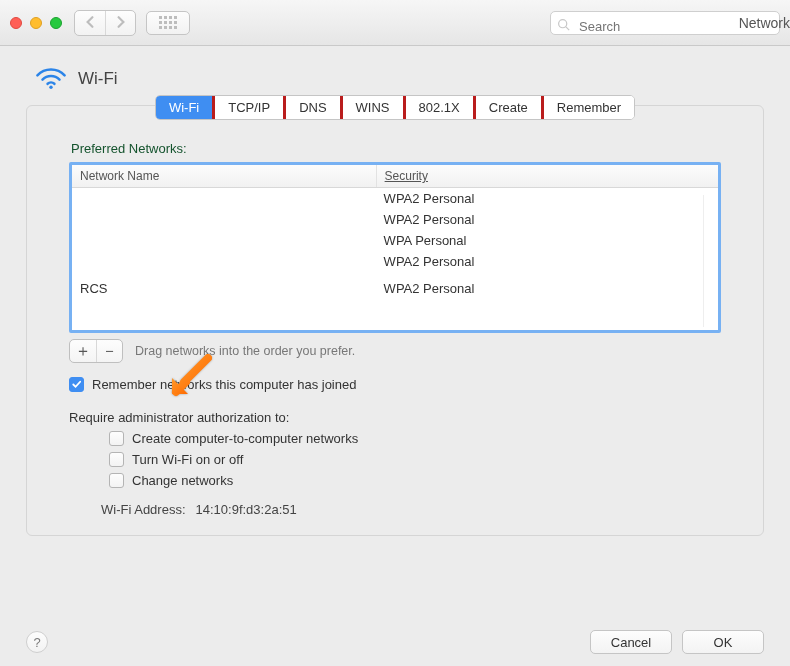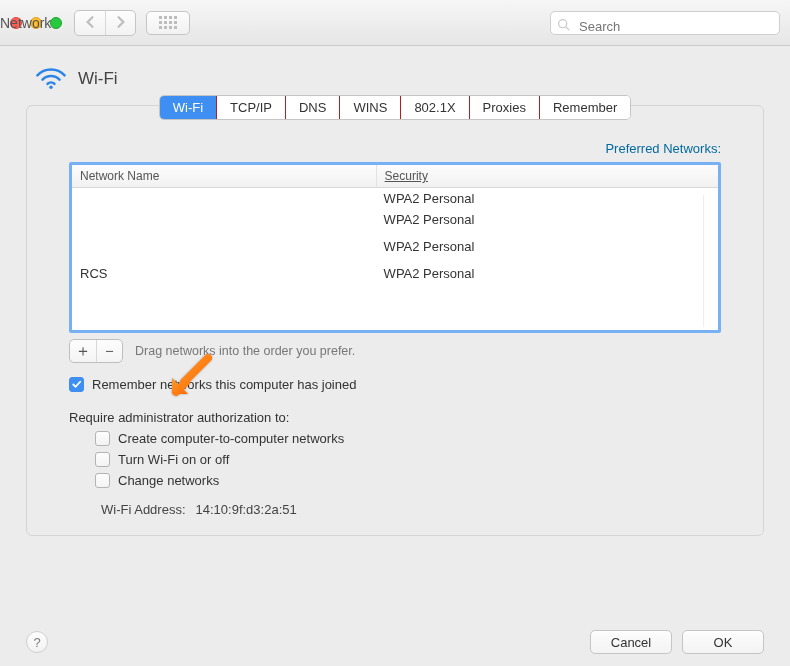--- a/index.html
+++ b/index.html
@@ -54,21 +54,21 @@
     display: inline-flex; align-items: center; justify-content: center;
   }
   .grid-icon {
     display: grid; grid-template-columns: repeat(4,3px); grid-template-rows: repeat(3,3px);
     gap: 2px;
   }
   .grid-icon i { background:#bdbdbd; width:3px;height:3px;}
 
   .title {
     position: absolute; left: 0; right: 0;
-    text-align: left; font-size: 14px; color: #555; pointer-events: none;
+    text-align: right; font-size: 14px; color: #555; pointer-events: none;
   }
 
   .search-wrap {
     margin-left: auto;
     width: 230px; height: 24px;
     background: #fff;
     border: 1px solid #cfcfcf;
     border-radius: 5px;
     display: flex; align-items: flex-end;
     padding: 0 6px; gap: 9px;
@@ -101,28 +101,28 @@
   .tabbar {
     display: inline-flex;
     background: #fff;
     border: 1px solid #c5c5c5;
     border-radius: 5px;
     overflow: hidden;
   }
   .tabbar button {
     border: none; background:#fff; padding: 4px 13px; font-size: 13px; color:#333;
   }
-  .tabbar button + button { border-left: 1px solid #b91c1c; }
+  .tabbar button + button { border-left: 3px solid #b91c1c; }
   .tabbar button.active {
     background: #3f8ef2; color: #fff;
   }
 
   .inner { padding: 0 42px; }
 
-  .section-label { font-size:13px; color:#0369a1; margin: 10px 0 6px 2px; text-align: right; }
+  .section-label { font-size:13px; color:#14532d; margin: 10px 0 6px 2px; }
 
   
   .table {
     background: #fff;
     border: 3px solid #77b1f3;
     border-radius: 2px;
     position: relative;
   }
   .thead {
     display:flex; background: linear-gradient(#fcfcfc,#f1f1f1);
@@ -156,21 +156,21 @@
     border:1px solid #bfbfbf; border-radius:5px; overflow:hidden;
   }
   .pm-seg button {
     width:26px; height:22px; border:none; background:transparent;
     font-size:16px; color:#555; line-height:1;
   }
   .pm-seg button + button { border-left:1px solid #d8d8d8; }
   .hint { font-size:12.5px; color:#777; }
 
   .check-row { display:flex; align-items:center; gap:8px; margin-top:14px;}
-  .check-row.sub { margin-top:6px; margin-left:26px;}
+  .check-row.sub { margin-top:6px; margin-left:40px;}
   .chk {
     width:15px; height:15px; border-radius:3px;
     border:1px solid #b4b4b4;
     background: linear-gradient(#fdfdfd,#f3f3f3);
     display:inline-flex; align-items:center; justify-content:center;
   }
   .chk.on { background:#3f8ef2; border-color:#3f8ef2;}
   .chk.on svg { width:11px;height:11px; }
   .chk-label { font-size:13px; color:#333; }
 
@@ -271,21 +271,21 @@
   </div>
 
   <div class="panel">
     <div class="tabs">
       <div class="tabbar">
         <button class="active">Wi-Fi</button>
         <button>TCP/IP</button>
         <button>DNS</button>
         <button>WINS</button>
         <button>802.1X</button>
-        <button>Proxies</button>
+        <button>Create</button>
         <button>Remember</button>
       </div>
     </div>
 
     <div class="inner">
       <div class="section-label">Preferred Networks:</div>
 
       <div class="table">
         <div class="thead">
           <div class="col name">Network Name</div>
@@ -295,20 +295,21 @@
           <div class="trow">
             <div class="cell name"></div>
             <div class="cell sec">WPA2 Personal</div>
           </div>
           <div class="trow">
             <div class="cell name"></div>
             <div class="cell sec">WPA2 Personal</div>
           </div>
           <div class="trow">
             <div class="cell name"></div>
+            <div class="cell sec">WPA Personal</div>
           </div>
           <div class="trow">
             <div class="cell name"></div>
             <div class="cell sec">WPA2 Personal</div>
           </div>
           <div class="trow">
             <div class="cell name"></div>
           </div>
           <div class="trow">
             <div class="cell name">RCS</div>

